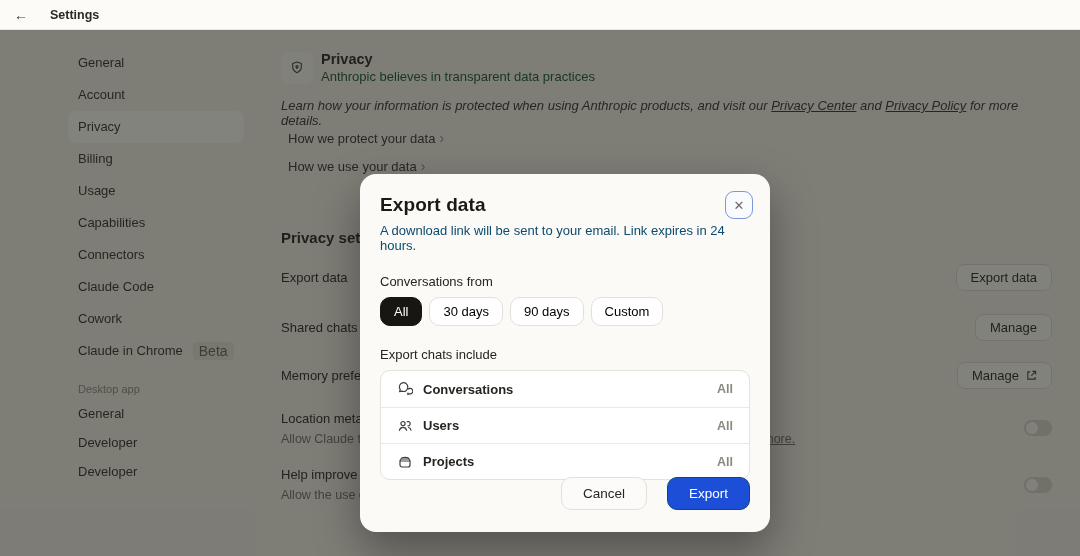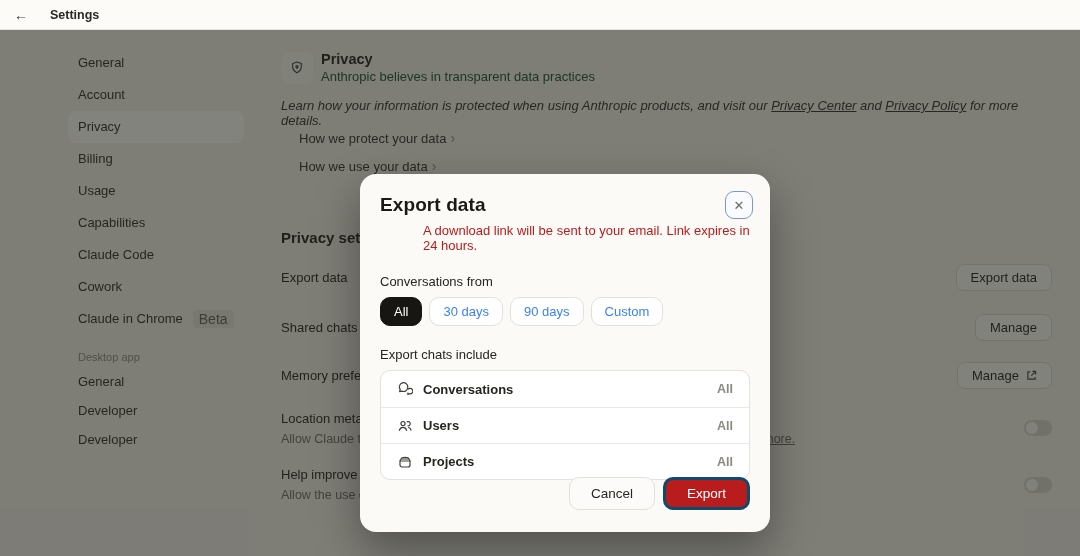--- a/index.html
+++ b/index.html
@@ -38,21 +38,21 @@
   .main { position:absolute; left:0; top:30px; right:0; bottom:0; z-index:1; }
   .abs { position:absolute; }
   .hdr-icon {
     left:281px; top:22px; width:32px; height:32px; border-radius:8px;
     background:#f7f6ef; display:flex; align-items:center; justify-content:center;
   }
   .hdr-title { left:321px; top:21px; font-size:14.5px; font-weight:bold; color:#1f1e19; }
   .hdr-sub   { left:321px; top:39px; font-size:13px; color:#14532d; }
   .intro { left:281px; top:68px; width:740px; font-size:13px; color:#302f2a;font-style:italic; }
   .intro a { color:#302f2a; text-decoration:underline; cursor:pointer; }
-  .quicklink { left:299px; font-size:13px; color:#302f2a; cursor:pointer; display:flex; align-items:center; gap:4px; }
+  .quicklink { left:288px; font-size:13px; color:#302f2a; cursor:pointer; display:flex; align-items:center; gap:4px; }
   .quicklink .chev { color:#8a887f; font-size:14px; }
   .section-title { left:281px; top:199px; font-size:15px; font-weight:bold; color:#1f1e19; }
   .row-label { left:281px; font-size:13px; color:#26251f; }
   .row-sub { left:281px; font-size:12.5px; color:#6e6c64; width:560px; white-space:nowrap; }
   .row-sub a { color:#6e6c64; text-decoration:underline; cursor:pointer; }
   .ctl-btn {
     right:28px; background:#f9f8f3; border:1px solid #d9d6cd; border-radius:8px;
     font-size:13px; color:#1f1e1a; padding:5px 14px; cursor:pointer;
     font-family:"Liberation Sans", sans-serif; display:flex; align-items:center; gap:6px;
   }
@@ -75,48 +75,48 @@
     box-shadow:0 18px 45px rgba(0,0,0,0.35);
     padding:20px;
   }
   .modal-title { font-size:19px; font-weight:bold; color:#1a1915; letter-spacing:.1px; }
   .modal-close {
     position:absolute; top:17px; right:17px; width:28px; height:28px;
     border-radius:9px; border:1.5px solid #7e95da; background:#fafbfe;
     color:#6b6a64; font-size:13px; display:flex; align-items:center; justify-content:center;
     cursor:pointer;
   }
-  .modal-sub { margin-top:7px; font-size:13px; color:#b91c1c;margin-left:43px; }
+  .modal-sub { margin-top:7px; font-size:13px; color:#0c4a6e; }
   .field-label { margin-top:21px; font-size:13px; color:#26251f; }
   .pill-row { margin-top:8px; display:flex; gap:7px; }
   .pill {
     height:29px; padding:0 13px; border-radius:10px; font-size:13px;
     display:flex; align-items:center; background:#ffffff; border:1px solid #e2e0da;
-    color:#3b82f6; cursor:pointer; font-family:"Liberation Sans", sans-serif;
+    color:#000000; cursor:pointer; font-family:"Liberation Sans", sans-serif;
   }
   .pill.selected { background:#171613; border-color:#171613; color:#ffffff; }
   .include-list {
     margin-top:8px; background:#ffffff; border:1px solid #e4e2dc; border-radius:10px;
     overflow:hidden;
     font-weight:bold;
   }
   .include-row {
     height:36px; display:flex; align-items:center; padding:0 16px; cursor:default;
   }
   .include-row + .include-row { border-top:1px solid #ebe9e3; }
   .include-row .lbl { margin-left:10px; font-size:13px; color:#26251f; }
   .include-row .val { margin-left:auto; font-size:12.5px; color:#8a887f; }
   .icon16 { width:16px; height:16px; display:flex; align-items:center; justify-content:center; color:#3f3e39; }
-  .modal-footer { position:absolute; right:20px; bottom:22px; display:flex; gap:8px; }
+  .modal-footer { position:absolute; right:20px; bottom:22px; display:flex; gap:20px; }
   .btn {
     height:33px; border-radius:10px; font-size:13.5px; padding:0 21px; cursor:pointer;
     display:flex; align-items:center; font-family:"Liberation Sans", sans-serif;
   }
   .btn.secondary { background:#fcfbf9; border:1px solid #e2e0da; color:#26251f; }
-  .btn.primary { background:#b91c1c; border:3px solid #0c4a6e; color:#ffffff; }
+  .btn.primary { background:#1d4ed8; border:1px solid #0c4a6e; color:#ffffff; }
   svg { display:block; }
 </style>
 </head>
 <body>
 
 <div class="topbar">
   <span class="back">←</span>
   <span class="title">Settings</span>
 </div>
 
@@ -131,20 +131,23 @@
       <span>Privacy</span>
     </div>
   <div class="nav-item">
       <span>Billing</span>
     </div>
   <div class="nav-item">
       <span>Usage</span>
     </div>
   <div class="nav-item">
       <span>Capabilities</span>
+    </div>
+  <div class="nav-item">
+      <span>Connectors</span>
     </div>
   <div class="nav-item">
       <span>Claude Code</span>
     </div>
   <div class="nav-item">
       <span>Cowork</span>
     </div>
   <div class="nav-item">
     <span>Claude in Chrome</span>
     <span class="nav-badge">Beta</span>

